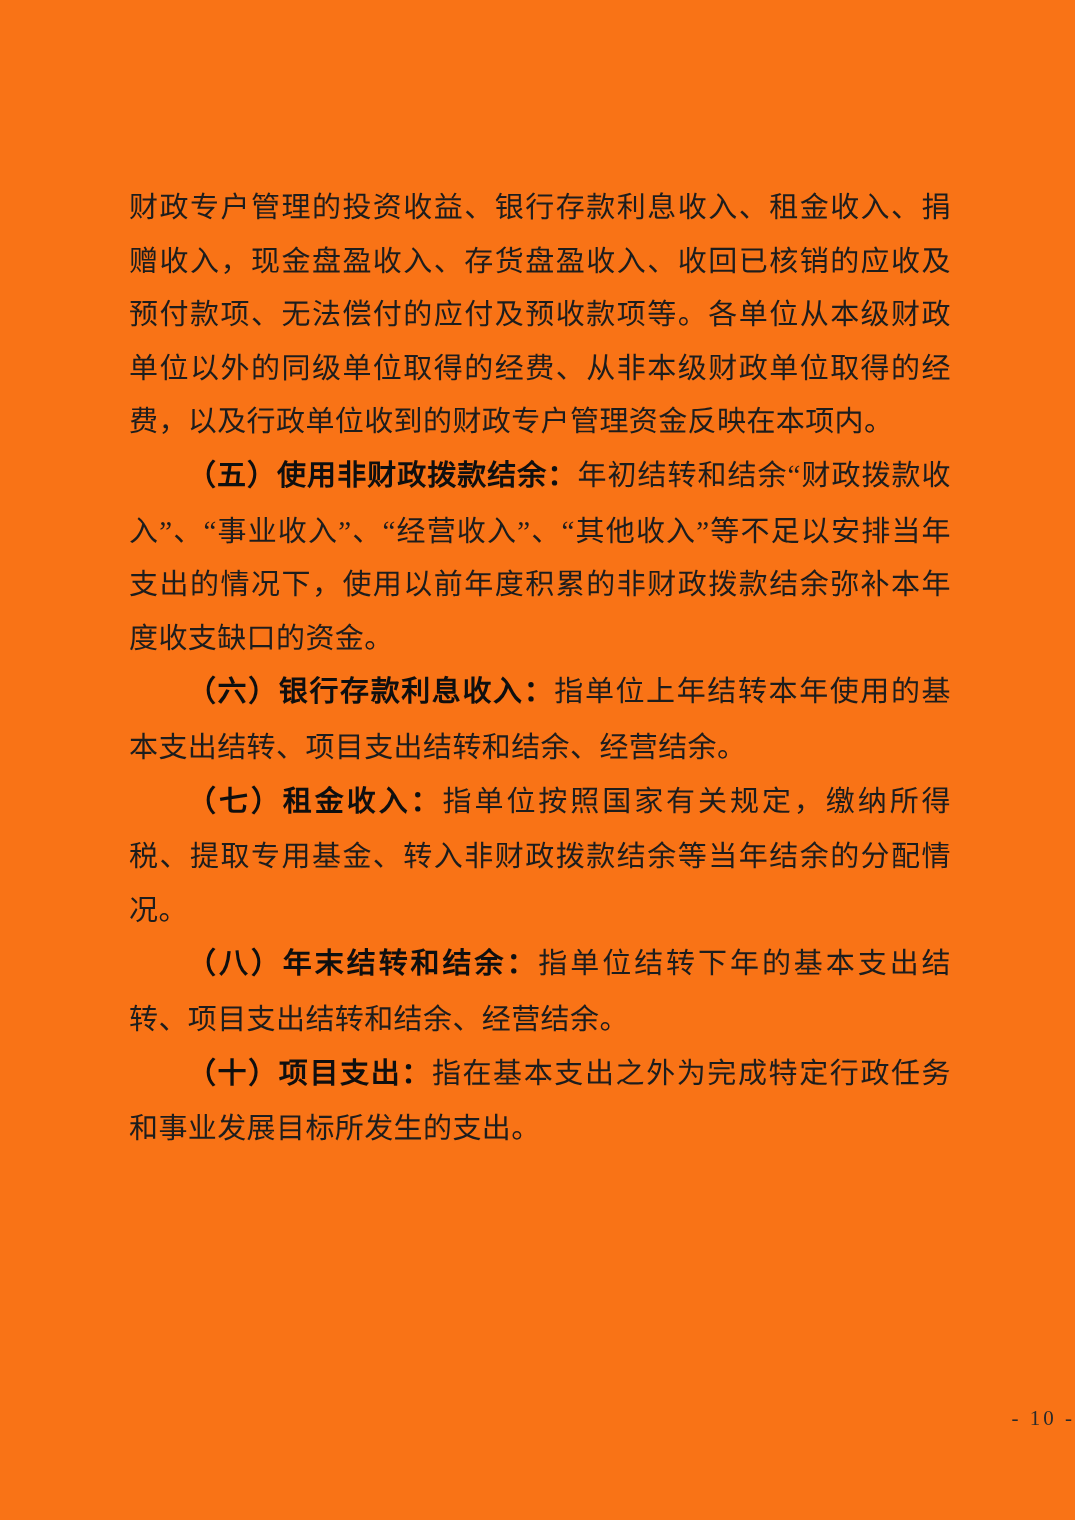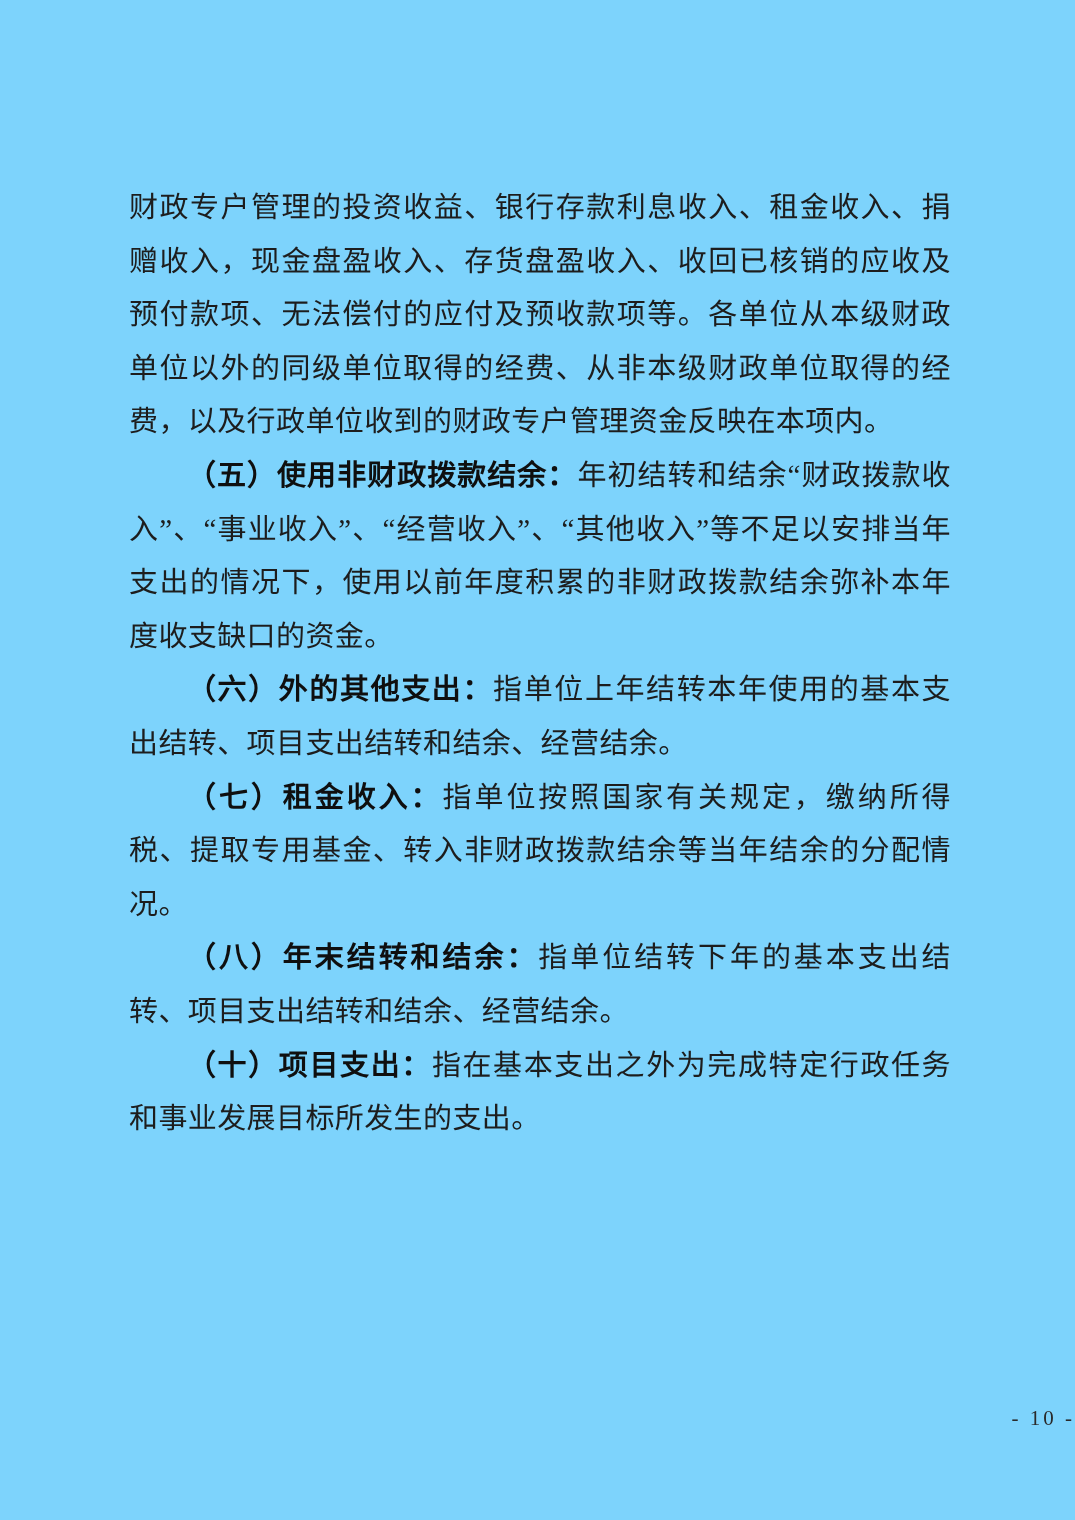--- a/index.html
+++ b/index.html
@@ -4,21 +4,21 @@
 <style>
   html, body {
     margin: 0;
     padding: 0;
     background: #ffffff;
   }
   .page {
     position: relative;
     width: 1075px;
     height: 1520px;
-    background: #7dd3fc;
+    background: #f97316;
     overflow: hidden;
     font-family: "Liberation Serif", serif;
   }
   .content {
     position: absolute;
     left: 129px;
     top: 181px;
     width: 822px;
   }
   .para {
@@ -28,21 +28,21 @@
     color: #1d1d1d;
     text-align: justify;
     text-justify: inter-character;
     letter-spacing: 0.4px;
     word-break: break-all;
   }
   .para.indented {
     text-indent: 2em;
   }
   .para-heading {
-    font-family: Liberation Sans, sans-serif;
+    font-family: Liberation Mono, monospace;
     font-weight: 700;
     color: #0f0f0f;
   }
   .footer {
     position: absolute;
     left: 0;
     right: 0;
     top: 1404px;
     text-align: right;
     font-size: 21px;
@@ -55,21 +55,21 @@
 </head>
 <body>
 
 <div class="page">
   <main class="content">
 
     <p class="para"><span class="body-text">财政专户管理的投资收益、银行存款利息收入、租金收入、捐赠收入，现金盘盈收入、存货盘盈收入、收回已核销的应收及预付款项、无法偿付的应付及预收款项等。各单位从本级财政单位以外的同级单位取得的经费、从非本级财政单位取得的经费，以及行政单位收到的财政专户管理资金反映在本项内。</span></p>
 
     <p class="para indented"><span class="para-heading">（五）使用非财政拨款结余：</span><span class="body-text">年初结转和结余“财政拨款收入”、“事业收入”、“经营收入”、“其他收入”等不足以安排当年支出的情况下，使用以前年度积累的非财政拨款结余弥补本年度收支缺口的资金。</span></p>
 
-    <p class="para indented"><span class="para-heading">（六）外的其他支出：</span><span class="body-text">指单位上年结转本年使用的基本支出结转、项目支出结转和结余、经营结余。</span></p>
+    <p class="para indented"><span class="para-heading">（六）银行存款利息收入：</span><span class="body-text">指单位上年结转本年使用的基本支出结转、项目支出结转和结余、经营结余。</span></p>
 
     <p class="para indented"><span class="para-heading">（七）租金收入：</span><span class="body-text">指单位按照国家有关规定，缴纳所得税、提取专用基金、转入非财政拨款结余等当年结余的分配情况。</span></p>
 
     <p class="para indented"><span class="para-heading">（八）年末结转和结余：</span><span class="body-text">指单位结转下年的基本支出结转、项目支出结转和结余、经营结余。</span></p>
 
 
     <p class="para indented"><span class="para-heading">（十）项目支出：</span><span class="body-text">指在基本支出之外为完成特定行政任务和事业发展目标所发生的支出。</span></p>
 
   </main>
 

